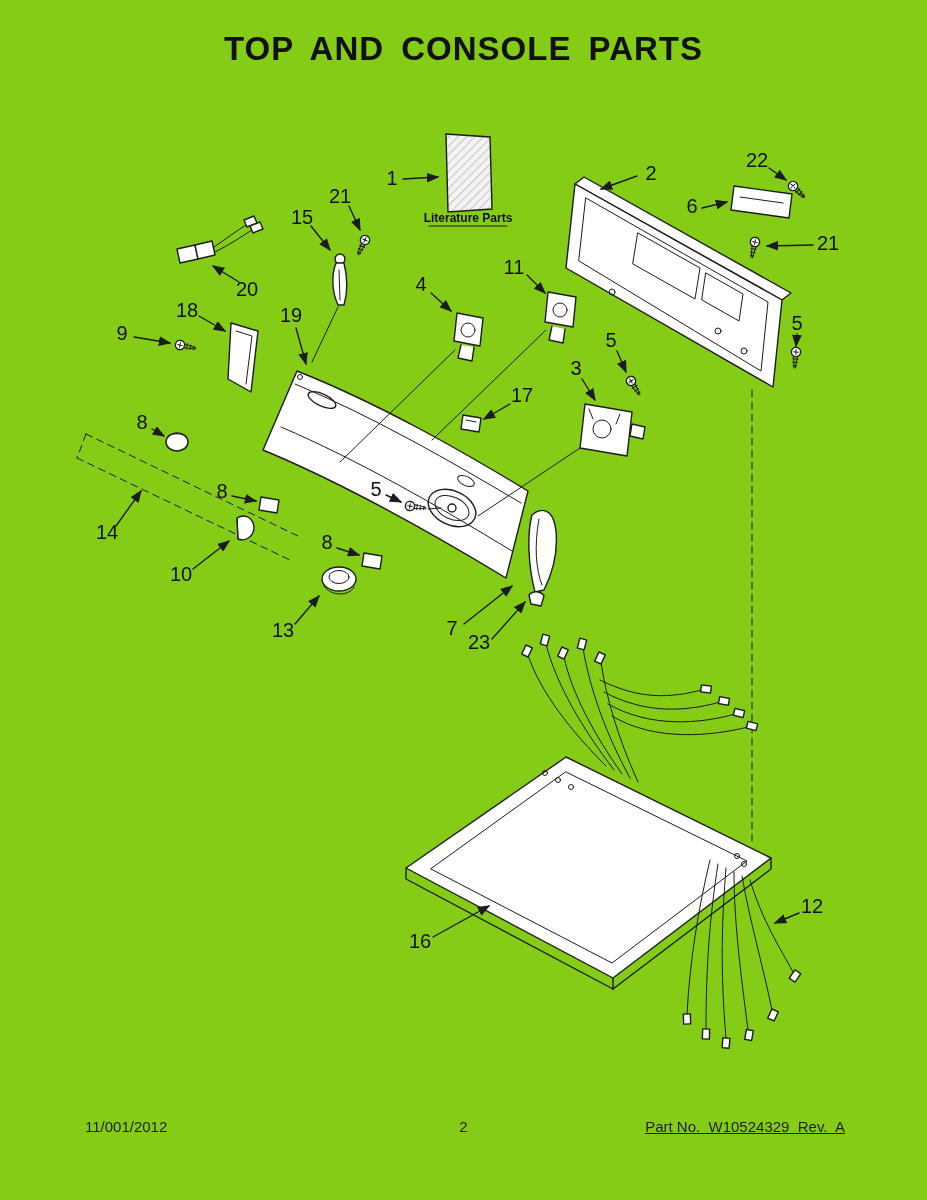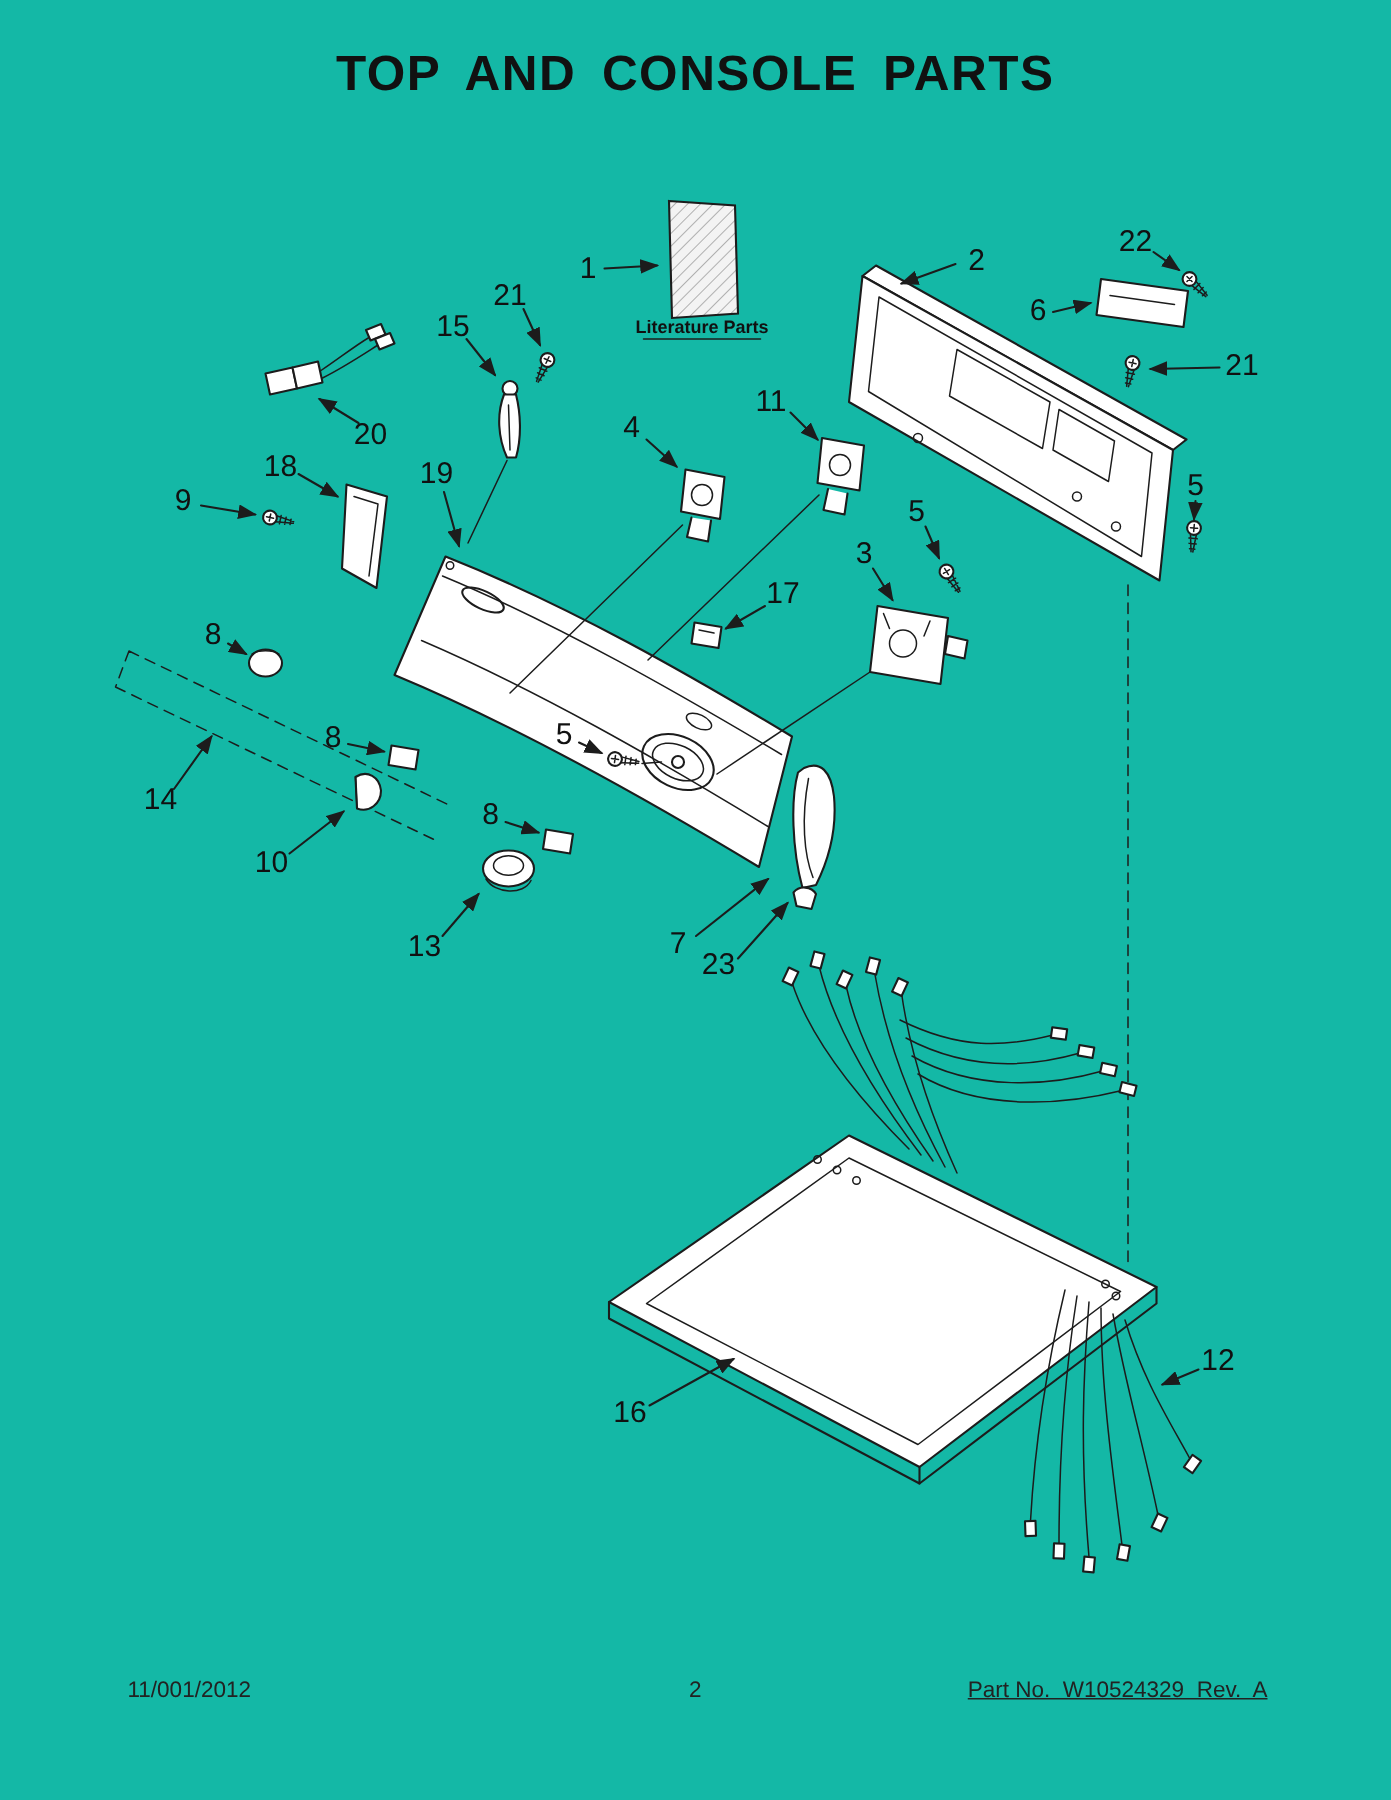--- a/index.html
+++ b/index.html
@@ -1,16 +1,16 @@
 <!DOCTYPE html>
 <html><head>
 <meta charset="utf-8">
 <style>
   html,body{margin:0;padding:0;background:#fff;}
-  .page{position:relative;width:927px;height:1200px;background:#14b8a6;overflow:hidden;
+  .page{position:relative;width:927px;height:1200px;background:#84cc16;overflow:hidden;
         font-family:"Liberation Sans",sans-serif;}
   h1.title{position:absolute;top:30px;left:0;width:100%;margin:0;text-align:center;
            font-family:"Liberation Sans",sans-serif;font-weight:bold;font-size:33px;
            letter-spacing:1px;word-spacing:7px;color:#111;}
   svg.diagram{position:absolute;left:0;top:0;}
   .ln{fill:none;stroke:#1c1c1c;stroke-width:1.4;stroke-linecap:round;stroke-linejoin:round;}
   .thin{stroke-width:1;}
   .fw{fill:#ffffff;stroke:#1c1c1c;stroke-width:1.4;stroke-linecap:round;stroke-linejoin:round;}
   .dash{stroke-dasharray:7 5;}
   .arrow{marker-end:url(#ah);}

